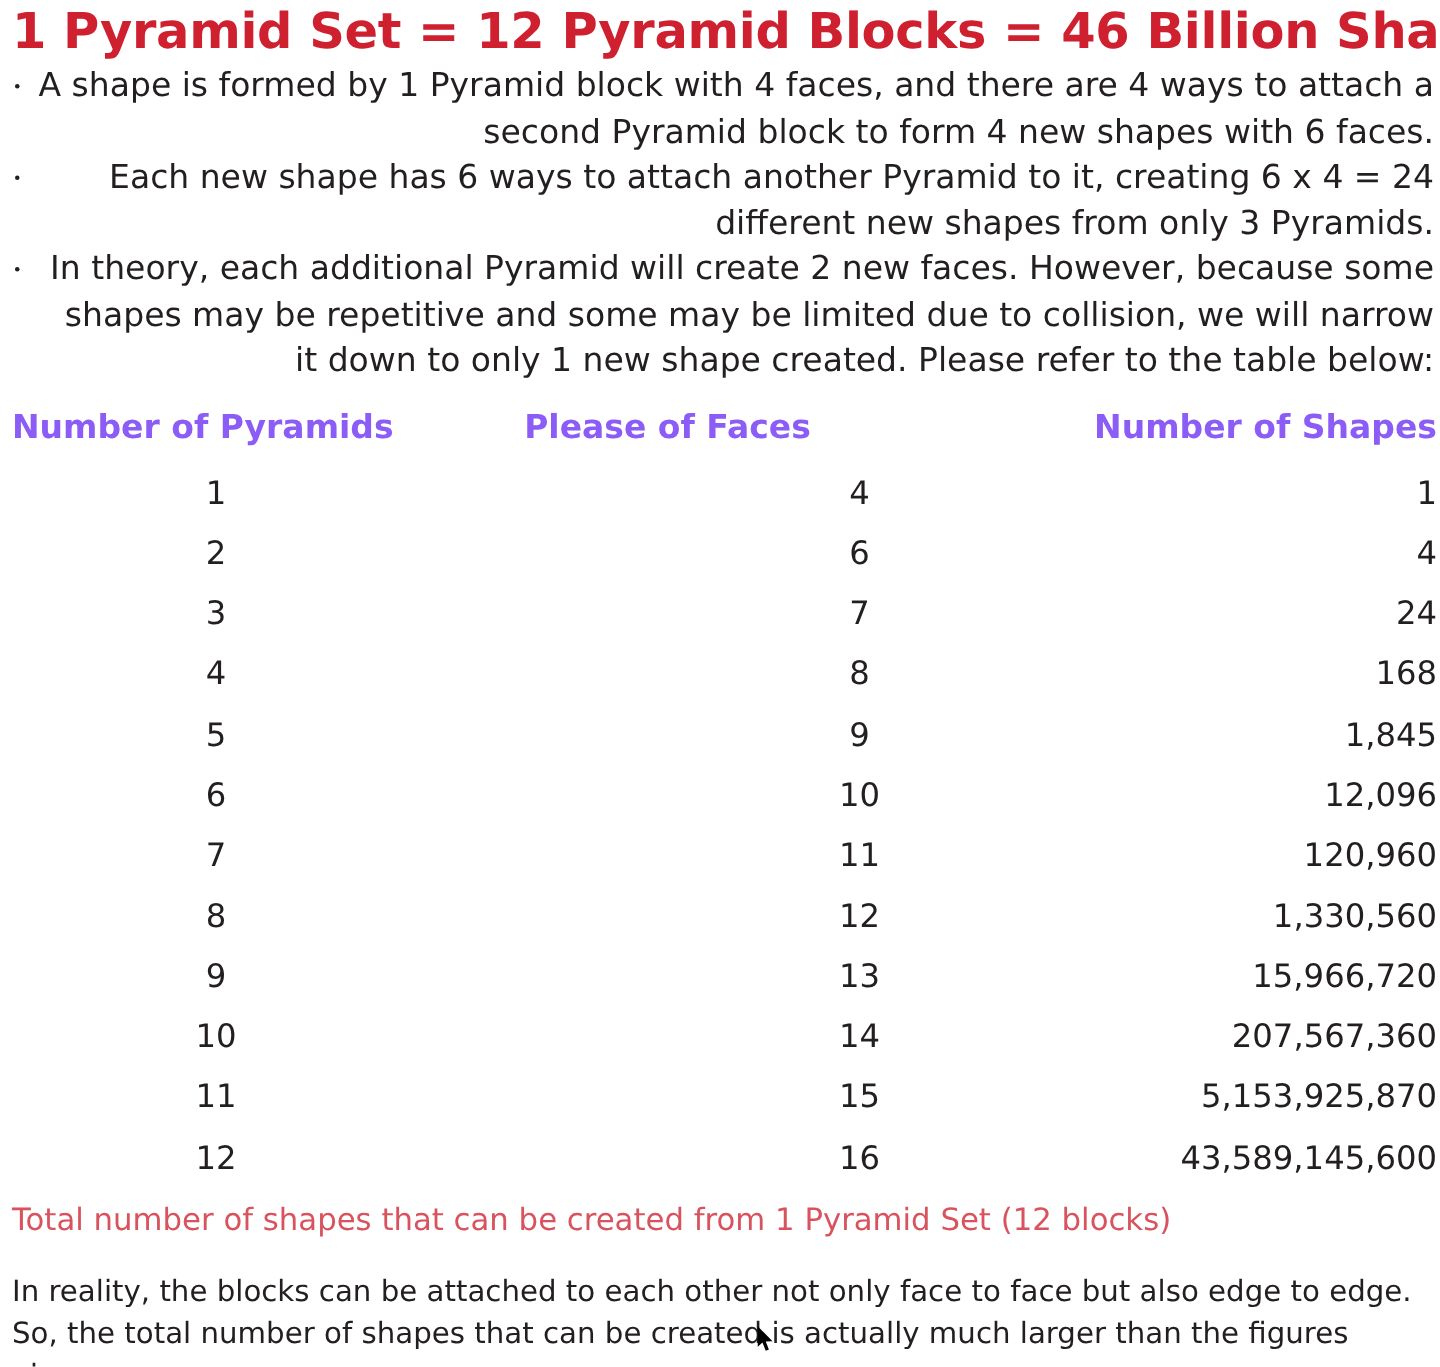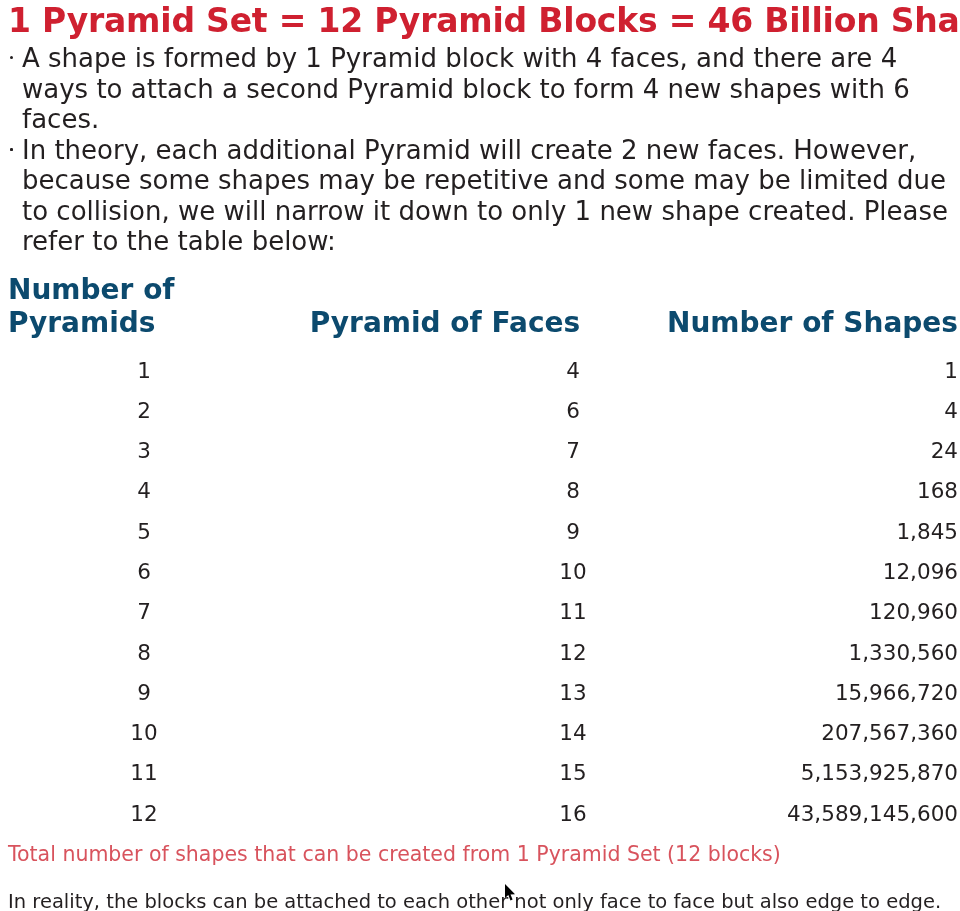--- a/index.html
+++ b/index.html
@@ -28,25 +28,26 @@
     letter-spacing: -0.2px;
     line-height: 1.0;
     padding: 4px 0 6px 8px;
     white-space: nowrap;
   }
   .bullets {
     padding: 0 4px 0 8px;
   }
   .bullet {
     position: relative;
-    font-size: 26px;
+    font-size: 22px;
     line-height: 30.5px;
     color: #231f20;
     padding-left: 14px;
     margin-bottom: 0px;
+    text-align: right;
   }
   .bullet .dot {
     position: absolute;
     left: 2px;
     top: 13px;
     width: 3px;
     height: 3px;
     background: #231f20;
     border-radius: 50%;
   }
@@ -55,23 +56,23 @@
     padding: 0 2px 0 8px;
   }
   .row {
     display: flex;
     align-items: baseline;
   }
   .row .c1 { width: 272px; }
   .row .c2 { width: 330px; }
   .row .c3 { flex: 1; }
   .hdr {
-    font-size: 28px;
+    font-size: 22px;
     font-weight: bold;
-    color: #0c4a6e;
+    color: #8b5cf6;
     padding-bottom: 12px;
     align-items: flex-end;
   }
   .hdr .c1 { text-align: left; }
   .hdr .c2 { text-align: center; }
   .hdr .c3 { text-align: right; }
   .drow {
     font-size: 21.5px;
     line-height: 40.3px;
     color: #231f20;
@@ -120,31 +121,32 @@
 
   <div class="title">1 Pyramid Set = 12 Pyramid Blocks = 46 Billion Shapes</div>
 
   <div class="bullets">
     <div class="bullet">
       <span class="dot"></span>
       <span>A shape is formed by 1 Pyramid block with 4 faces, and there are 4 ways to attach a second Pyramid block to form 4 new shapes with 6 faces.</span>
     </div>
     <div class="bullet">
       <span class="dot"></span>
+      <span>Each new shape has 6 ways to attach another Pyramid to it, creating 6 x 4 = 24 different new shapes from only 3 Pyramids.</span>
     </div>
     <div class="bullet">
       <span class="dot"></span>
       <span>In theory, each additional Pyramid will create 2 new faces. However, because some shapes may be repetitive and some may be limited due to collision, we will narrow it down to only 1 new shape created. Please refer to the table below:</span>
     </div>
   </div>
 
   <div class="table">
     <div class="row hdr">
       <div class="c1">Number of Pyramids</div>
-      <div class="c2">Pyramid of Faces</div>
+      <div class="c2">Please of Faces</div>
       <div class="c3">Number of Shapes</div>
     </div>
 
     <div class="row drow">
       <div class="c1">1</div>
       <div class="c2">4</div>
       <div class="c3">1</div>
     </div>
     <div class="row drow">
       <div class="c1">2</div>

